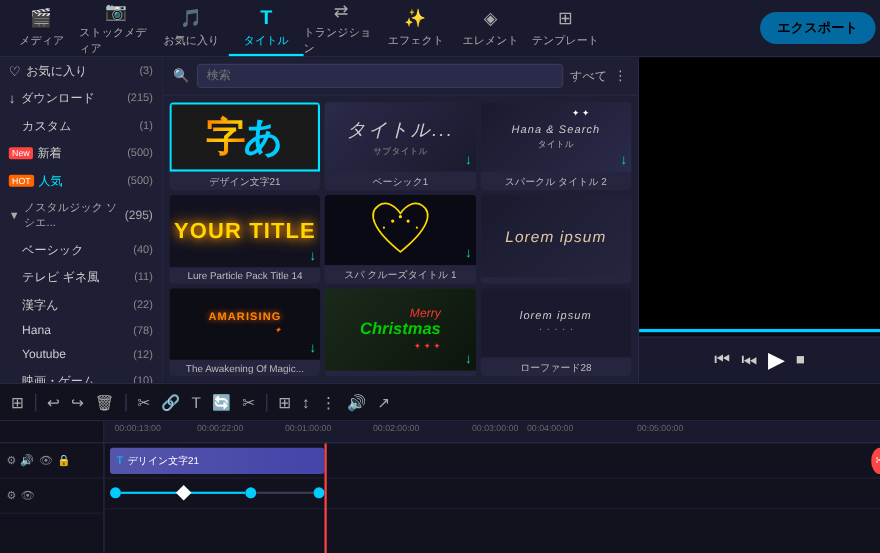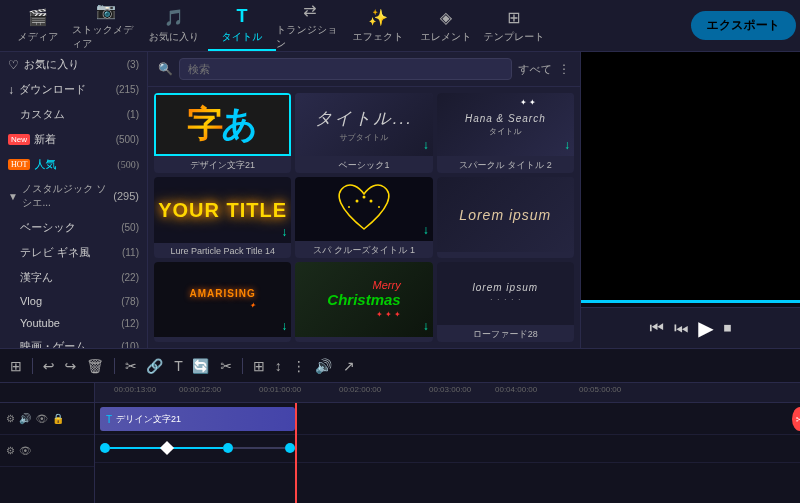--- a/index.html
+++ b/index.html
@@ -74,21 +74,21 @@
       flex-shrink: 0;
     }
     .sidebar-item {
       display: flex;
       align-items: center;
       padding: 5px 8px;
       font-size: 11px;
       color: #ccc;
       cursor: pointer;
     }
-    .sidebar-item.active { color: #00e5ff; font-family: Liberation Serif, serif; }
+    .sidebar-item.active { color: #00e5ff; }
     .sidebar-item .badge {
       margin-left: auto;
       font-size: 10px;
       color: #888;
     }
     .sidebar-item .icon { margin-right: 5px; font-size: 12px; }
     .new-badge {
       background: #ff4444;
       color: #fff;
       font-size: 8px;
@@ -562,32 +562,32 @@
       <span>人気</span>
       <span class="badge">(500)</span>
     </div>
     <div class="sidebar-category">
       <span class="arrow">▼</span>
       <span style="font-size:10px;">ノスタルジック ソシエ...</span>
       <span class="badge">(295)</span>
     </div>
     <div class="sidebar-item sidebar-sub">
       <span>ベーシック</span>
-      <span class="badge">(50)</span>
+      <span class="badge">(40)</span>
     </div>
     <div class="sidebar-item sidebar-sub">
       <span>テレビ ギネ風</span>
       <span class="badge">(11)</span>
     </div>
     <div class="sidebar-item sidebar-sub">
       <span>漢字ん</span>
       <span class="badge">(22)</span>
     </div>
     <div class="sidebar-item sidebar-sub">
-      <span>Vlog</span>
+      <span>Hana</span>
       <span class="badge">(78)</span>
     </div>
     <div class="sidebar-item sidebar-sub">
       <span>Youtube</span>
       <span class="badge">(12)</span>
     </div>
     <div class="sidebar-item sidebar-sub">
       <span>映画・ゲーム</span>
       <span class="badge">(10)</span>
     </div>
@@ -669,20 +669,21 @@
       </div>
 
       <div class="thumb-item">
         <div class="thumb-img thumb-7">
           <div style="text-align:right;padding:4px;">
             <div class="awakening-text">AMARISING</div>
             <div style="font-size:8px;color:#ff6600;margin-top:2px;font-style:italic;">✦</div>
           </div>
           <span class="download-icon">↓</span>
         </div>
+        <div class="thumb-label">The Awakening Of Magic...</div>
       </div>
 
       <div class="thumb-item">
         <div class="thumb-img thumb-8">
           <div class="christmas-text">
             <span class="merry">Merry</span>
             <span class="christmas">Christmas</span>
             <div style="font-size:8px;color:#ff3333;margin-top:2px;">✦ ✦ ✦</div>
           </div>
           <span class="download-icon">↓</span>
@@ -751,26 +752,26 @@
       <div class="tl-track-label">
         <button class="small-btn">⚙</button>
         <button class="small-btn">👁</button>
       </div>
     </div>
 
     <div class="timeline-right">
 
       <div class="timeline-ruler">
         <div class="ruler-content">
-          <span class="ruler-tick" style="left:15px;">00:00:13:00</span>
+          <span class="ruler-tick" style="left:5px;">00:00:13:00</span>
           <span class="ruler-tick" style="left:80px;">00:00:22:00</span>
           <span class="ruler-tick" style="left:160px;">00:01:00:00</span>
           <span class="ruler-tick" style="left:240px;">00:02:00:00</span>
           <span class="ruler-tick" style="left:330px;">00:03:00:00</span>
-          <span class="ruler-tick" style="left:396px;">00:04:00:00</span>
+          <span class="ruler-tick" style="left:380px;">00:04:00:00</span>
           <span class="ruler-tick" style="left:480px;">00:05:00:00</span>
         </div>
       </div>
 
       <div class="timeline-tracks">
 
         <div class="playhead">
           
         </div>
 

